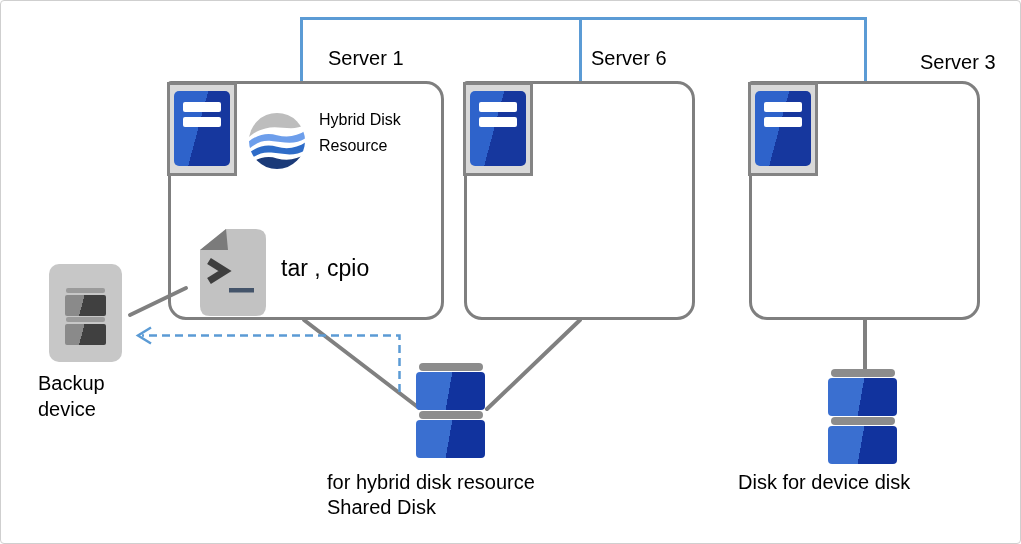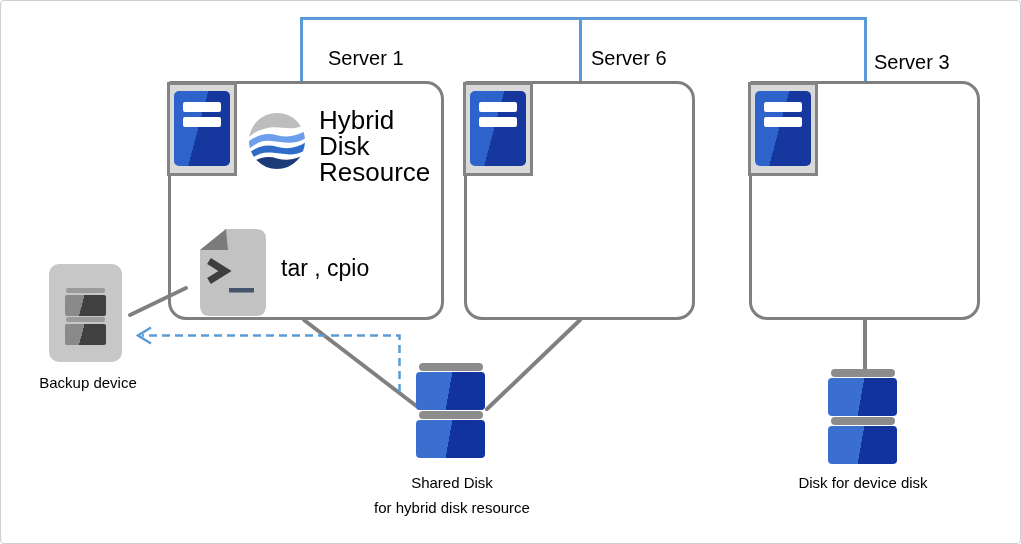--- a/index.html
+++ b/index.html
@@ -53,33 +53,32 @@
     left: 9px; width: 38px; height: 10px;
     background: #ffffff; border-radius: 2px;
   }
   .server-icon .bar.b1 { top: 11px; }
   .server-icon .bar.b2 { top: 26px; }
 
   
   .hybrid-text {
     position: absolute;
     left: 318px; top: 106px; width: 96px;
-    font-size: 26px; line-height: 26px;
+    font-size: 16px; line-height: 26px;
     z-index: 5;
   }
   .tar-text {
     position: absolute;
     left: 280px; top: 254px;
     font-size: 23px; white-space: nowrap;
     z-index: 5;
   }
   .caption {
     position: absolute;
-    font-size: 15px; line-height: 25px;
-    text-align: center;
+    font-size: 20px; line-height: 25px;
     z-index: 5;
   }
 
   
   .backup-device {
     position: absolute;
     left: 48px; top: 263px;
     width: 73px; height: 98px;
     background: #c7c7c7;
     border-radius: 10px;
@@ -160,21 +159,21 @@
     <path class="gray" d="M129,314 L185,287"></path>
     <path class="gray" d="M303,319 L418,407"></path>
     <path class="gray" d="M579,319 L486,408"></path>
     <path class="gray" d="M864,318 L864,369"></path>
     <path class="dash" d="M398.5,391 L398.5,334.5 L141,334.5"></path>
     <path class="chev" d="M150,326.5 L137,334.5 L150,342.5"></path>
   </svg>
 
   <div class="server-label" style="left:327px; top:46px">Server 1</div>
   <div class="server-label" style="left:590px; top:46px">Server 6</div>
-  <div class="server-label" style="left:873px; top:50px">Server 3</div>
+  <div class="server-label" style="left:919px; top:50px">Server 3</div>
 
   <div class="server-icon" style="left:166px; top:81px">
     <div class="tower">
       <div class="bar b1"></div>
       <div class="bar b2"></div>
     </div>
   </div>
   <div class="server-icon" style="left:462px; top:81px">
     <div class="tower">
       <div class="bar b1"></div>
@@ -221,22 +220,22 @@
   </div>
   <div class="caption" style="left:37px; top:369px; width:100px; line-height:26px">Backup device</div>
 
   <div class="disk" style="left:415px; top:362px">
     <div class="cap"></div>
     <div class="body"></div>
     <div class="cap"></div>
     <div class="body"></div>
   </div>
   <div class="caption" style="left:326px; top:469px; width:250px">
+    <div>for hybrid disk resource</div>
     <div>Shared Disk</div>
-    <div>for hybrid disk resource</div>
   </div>
 
   <div class="disk" style="left:827px; top:368px">
     <div class="cap"></div>
     <div class="body"></div>
     <div class="cap"></div>
     <div class="body"></div>
   </div>
   <div class="caption" style="left:737px; top:469px; width:250px">
     <div>Disk for device disk</div>

